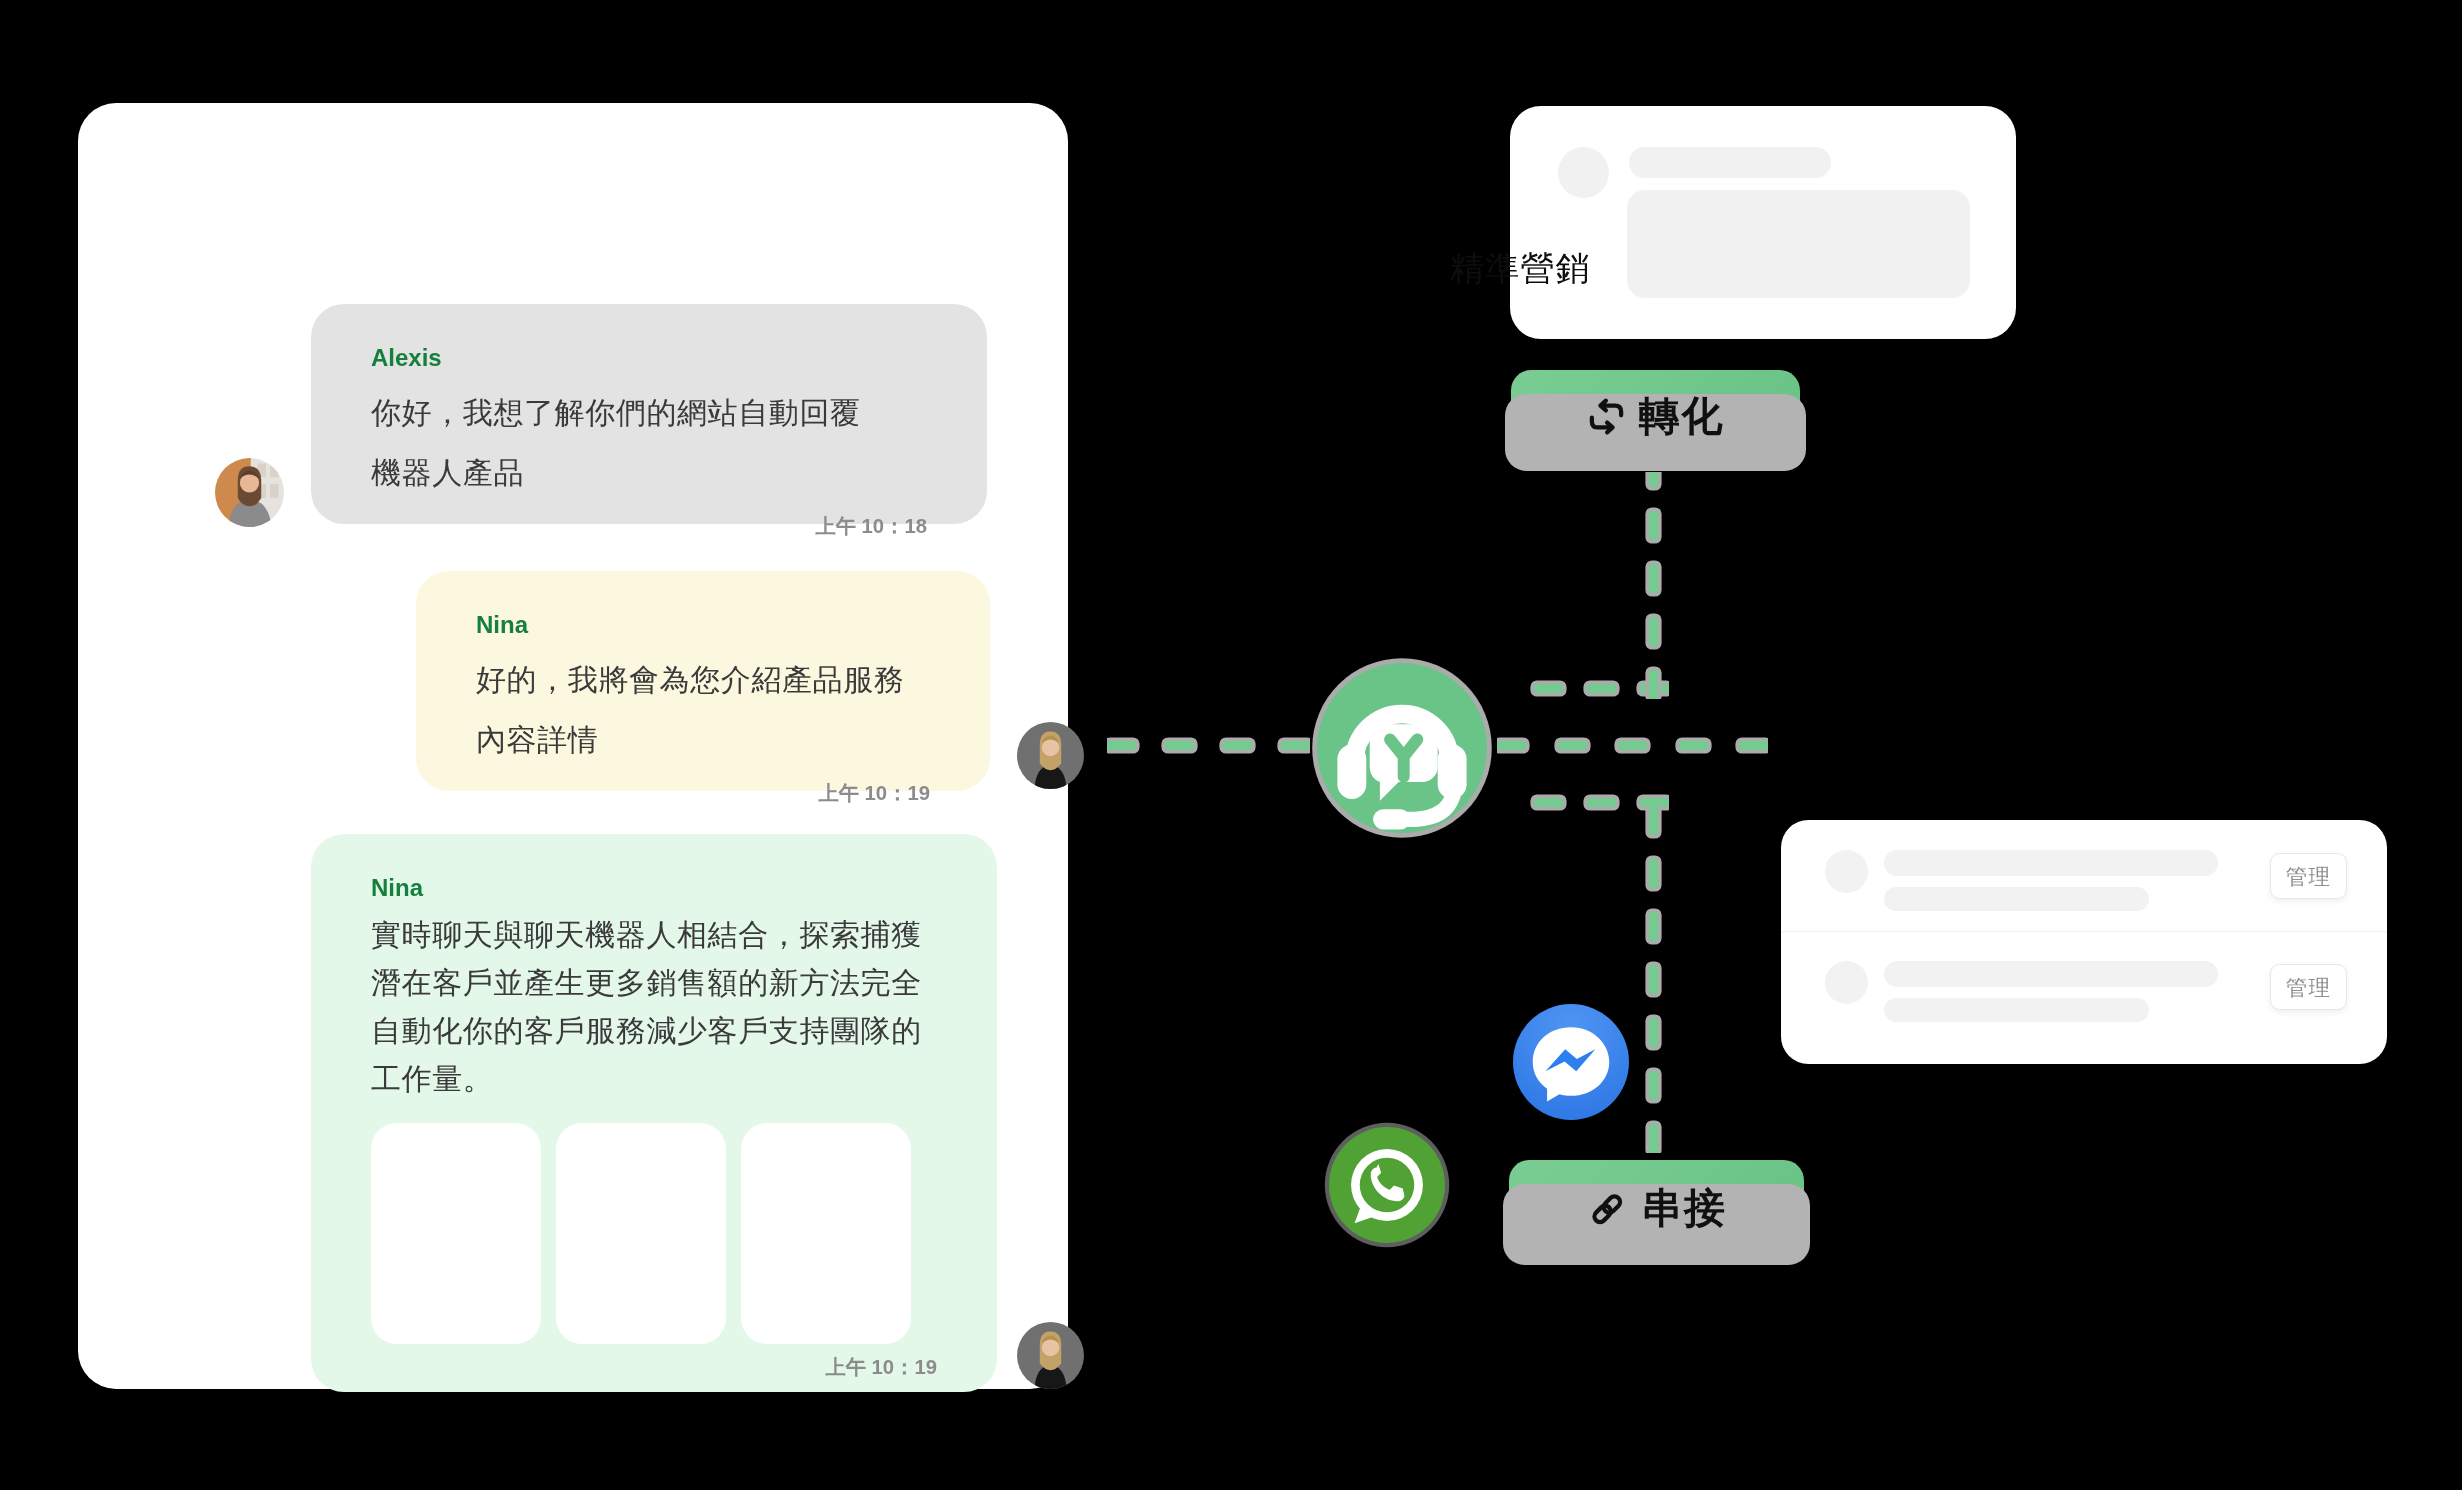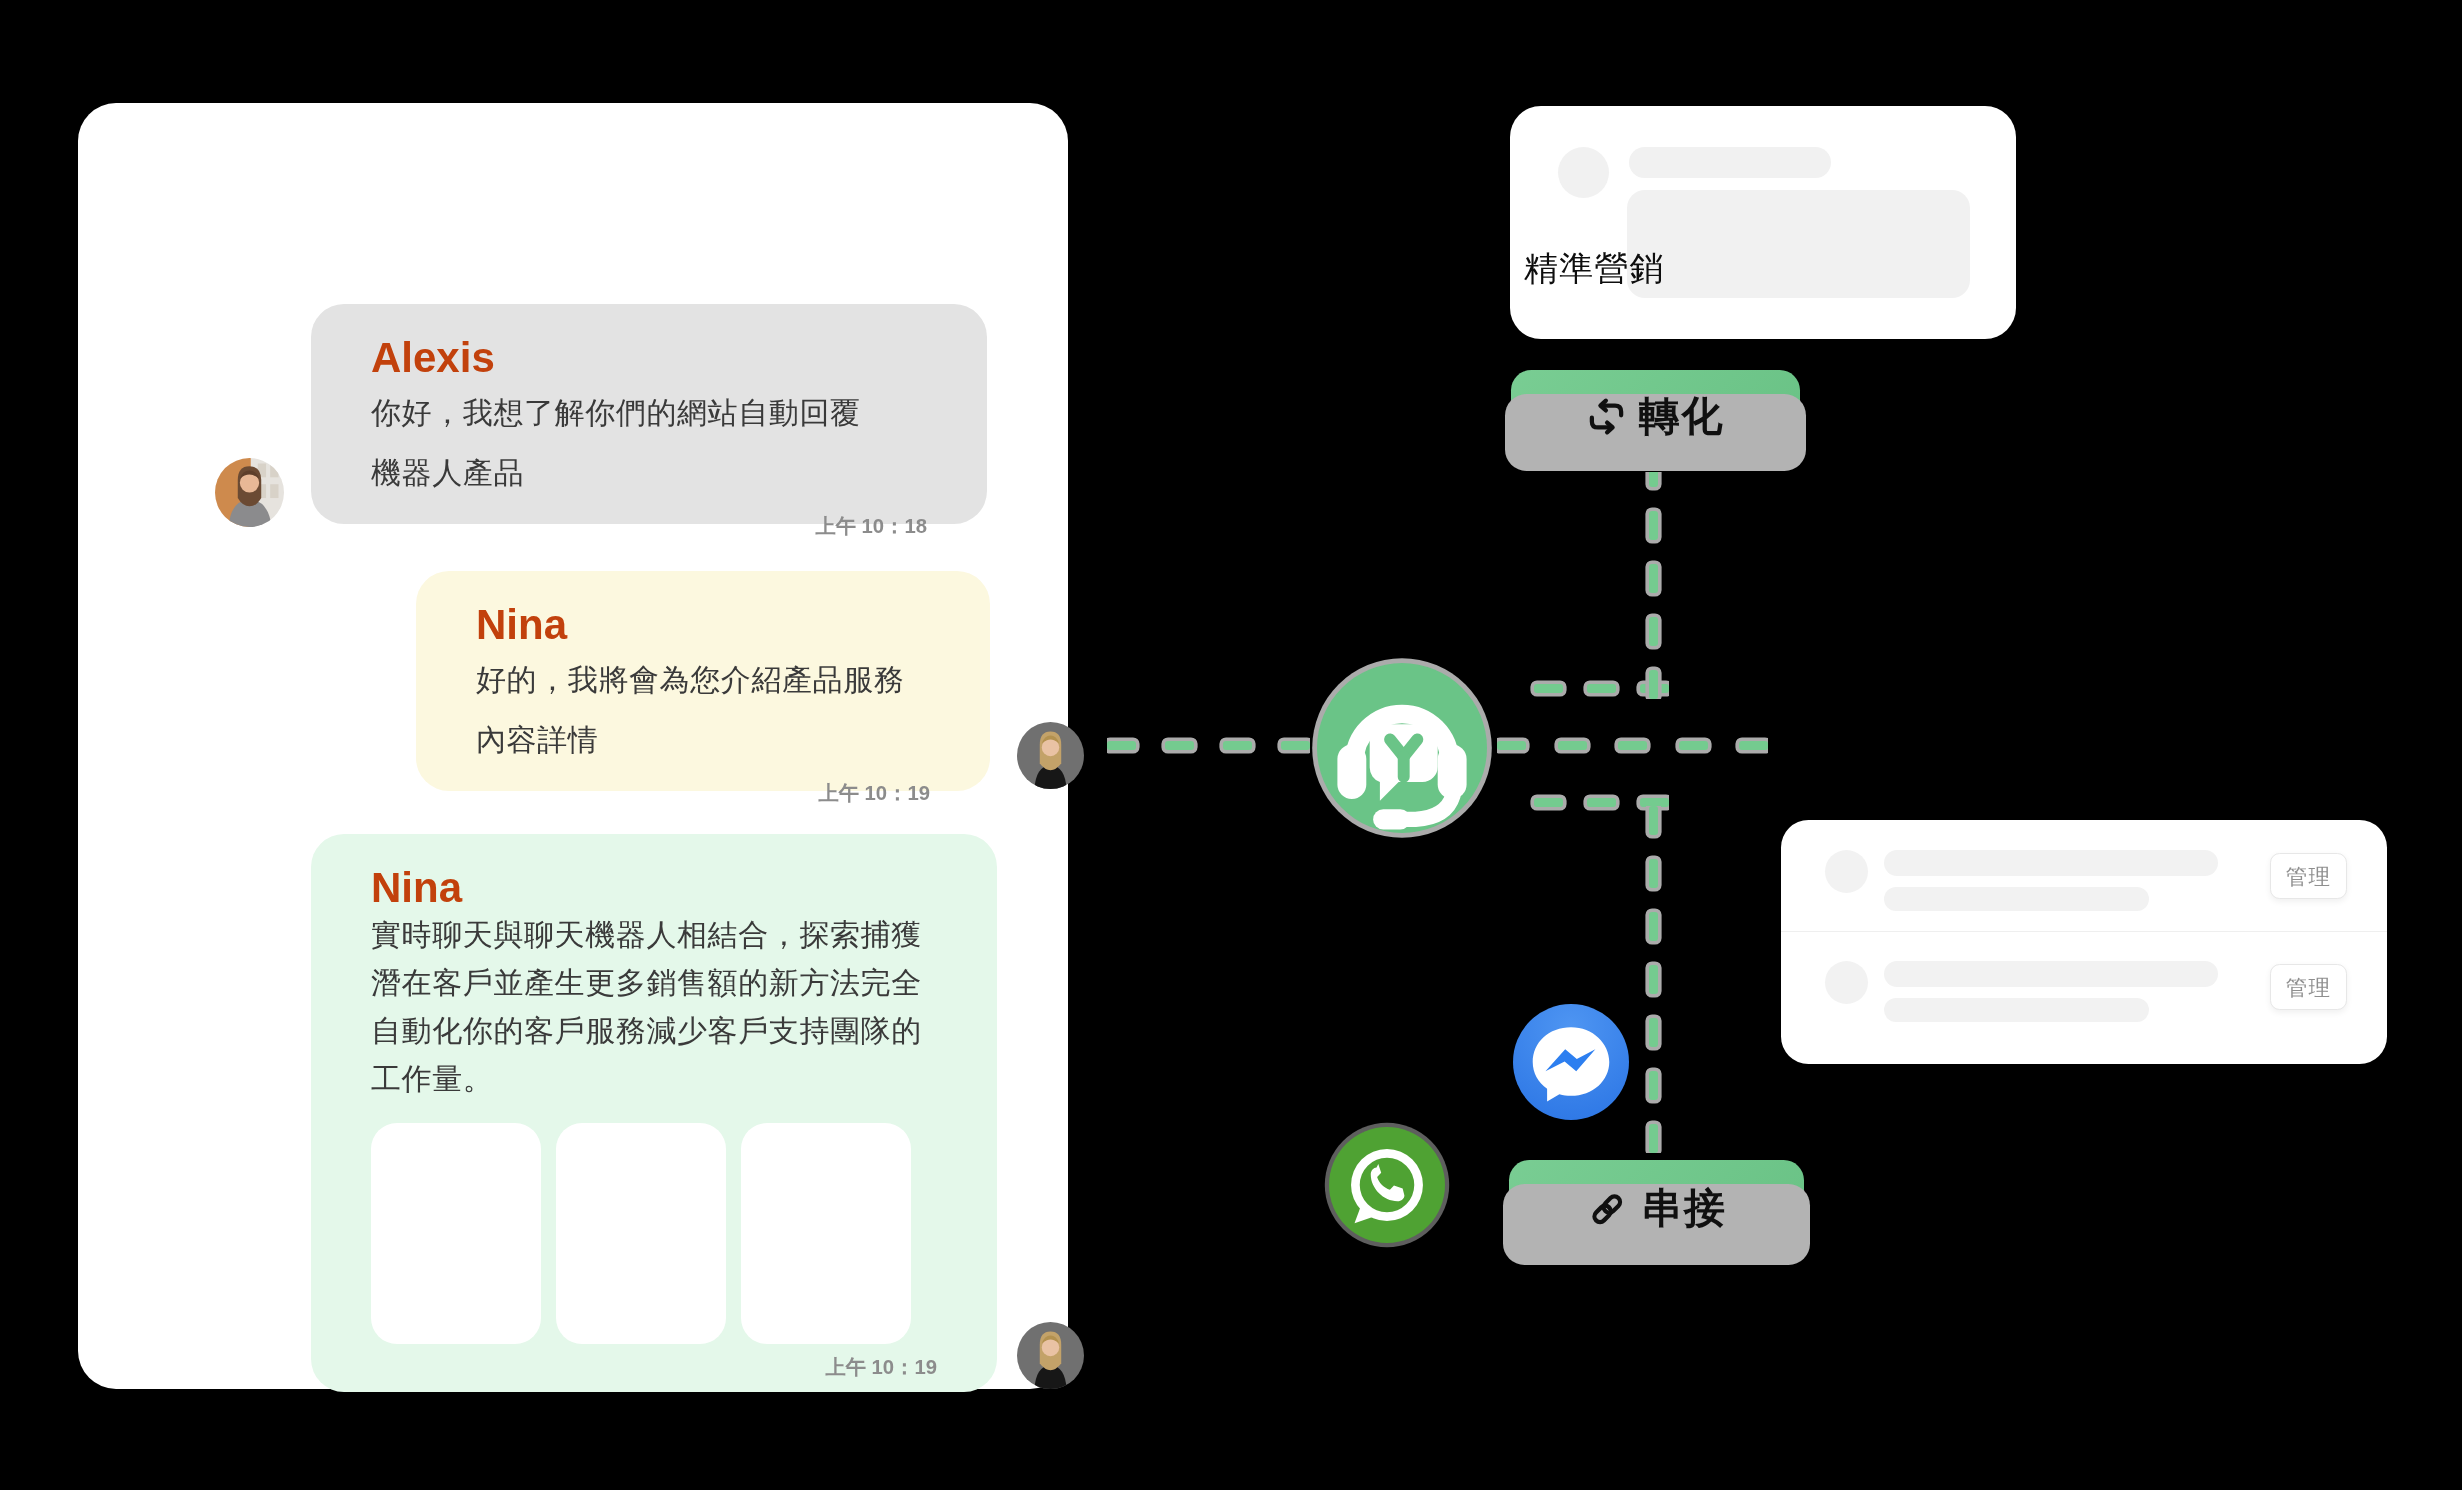--- a/index.html
+++ b/index.html
@@ -5,42 +5,42 @@
   html,body{margin:0;padding:0;background:#000;}
   body{font-family:"Liberation Sans","DejaVu Sans",sans-serif;}
   #canvas{position:relative;width:2462px;height:1491px;background:#000;overflow:hidden;}
 
   
   .chat-card{position:absolute;left:78px;top:103px;width:990px;height:1286px;background:#fff;border-radius:38px;box-shadow:0 18px 54px rgba(0,0,0,.55);}
   .bubble{position:absolute;border-radius:33px;box-sizing:border-box;padding:35px 60px 23px 60px;}
   .bubble-gray{left:233px;top:201px;width:676px;height:220px;background:#E3E3E3;}
   .bubble-yellow{left:338px;top:468px;width:574px;height:220px;background:#FCF8DF;}
   .bubble-green{left:233px;top:731px;width:686px;height:558px;background:#E4F8EA;}
-  .sender{font-size:42px;font-weight:bold;color:#c2410c;line-height:37px;}
+  .sender{font-size:24px;font-weight:bold;color:#15803d;line-height:37px;}
   .msg{margin-top:7.2px;font-size:30px;color:#3a3a3a;line-height:60px;letter-spacing:0.6px;}
   .msg-w1{width:496px;}
   .msg-w2{width:437px;}
   .msg-w3{width:556px;line-height:48px;font-family:Liberation Mono, monospace;}
   .time{font-size:20.3px;color:#8C8C8C;text-align:right;margin-top:8.4px;font-weight:bold;}
   .avatar{position:absolute;border-radius:50%;overflow:hidden;}
   .avatar svg{display:block;width:100%;height:100%;}
   .av-alexis{left:137px;top:355px;width:69px;height:69px;}
   .av-nina1{left:939px;top:619px;width:67px;height:67px;}
   .av-nina2{left:939px;top:1219px;width:67px;height:67px;}
   .ph-row{display:flex;gap:15px;margin-top:18px;}
   .ph-card{width:170px;height:221px;background:#fff;border-radius:26px;}
 
   
   .panel{position:absolute;background:#fff;box-shadow:0 15.5px 48px rgba(0,0,0,.5);}
   .panel-top{left:1510px;top:106px;width:506px;height:233px;border-radius:31px;}
   .ph{position:absolute;background:#F1F1F1;}
   .pt-circle{left:48px;top:41px;width:51px;height:51px;border-radius:50%;}
   .pt-bar{left:119px;top:41px;width:202px;height:31px;border-radius:15.5px;}
   .pt-rect{left:117px;top:84px;width:343px;height:108px;border-radius:18px;}
-  .float-label{position:absolute;left:1524px;top:246px;font-size:34px;color:#0e0e0e;letter-spacing:1.2px;}
+  .float-label{position:absolute;left:1450px;top:246px;font-size:34px;color:#0e0e0e;letter-spacing:1.2px;}
 
   
   .panel-list{left:1781px;top:820px;width:606px;height:244px;border-radius:27.5px;}
   .list-row{position:absolute;left:0;width:100%;height:111px;}
   .lr-circle{left:44px;top:30px;width:43px;height:43px;border-radius:50%;background:#F2F2F2;}
   .lr-bar1{left:103px;top:30px;width:334px;height:26px;border-radius:13px;background:#F2F2F2;}
   .lr-bar2{left:103px;top:67px;width:265px;height:24px;border-radius:12px;background:#F2F2F2;}
   .manage-btn{position:absolute;left:489px;top:33px;width:75px;height:44px;background:#fff;border:1.2px solid #E7E7E7;border-radius:9.6px;box-shadow:0 2.4px 6px rgba(0,0,0,.06);
     font-size:21.5px;color:#8F8F8F;display:flex;align-items:center;justify-content:center;letter-spacing:1.2px;}
   .list-divider{position:absolute;left:0;top:111px;width:100%;height:1.2px;background:#EFEFEF;}

